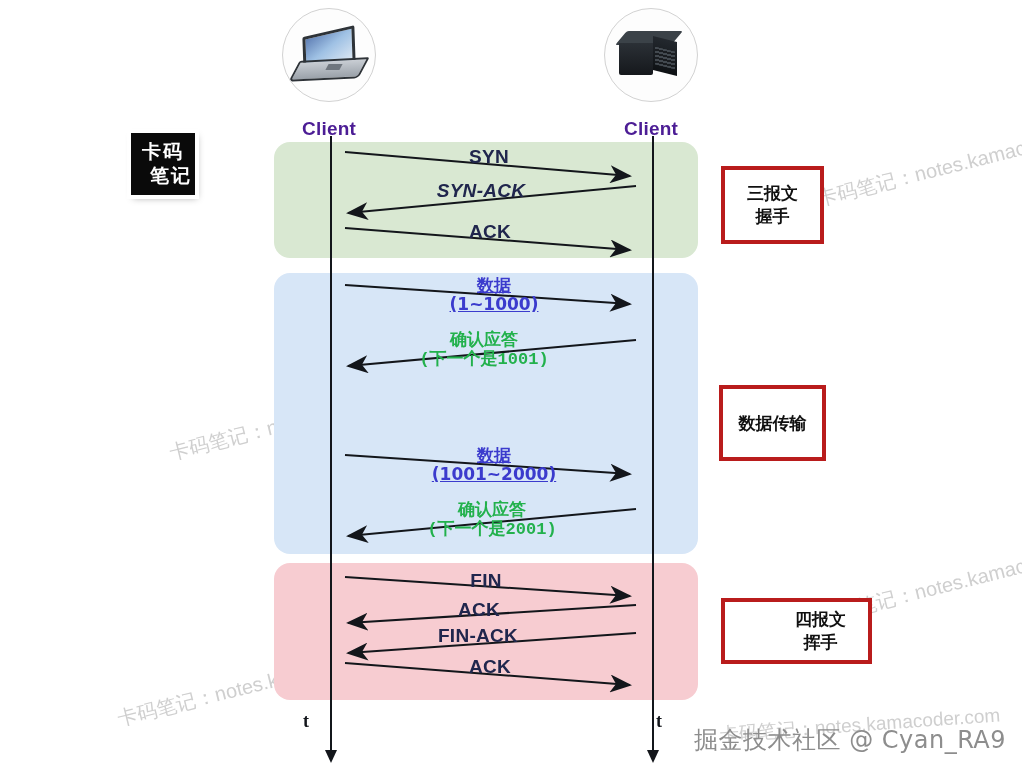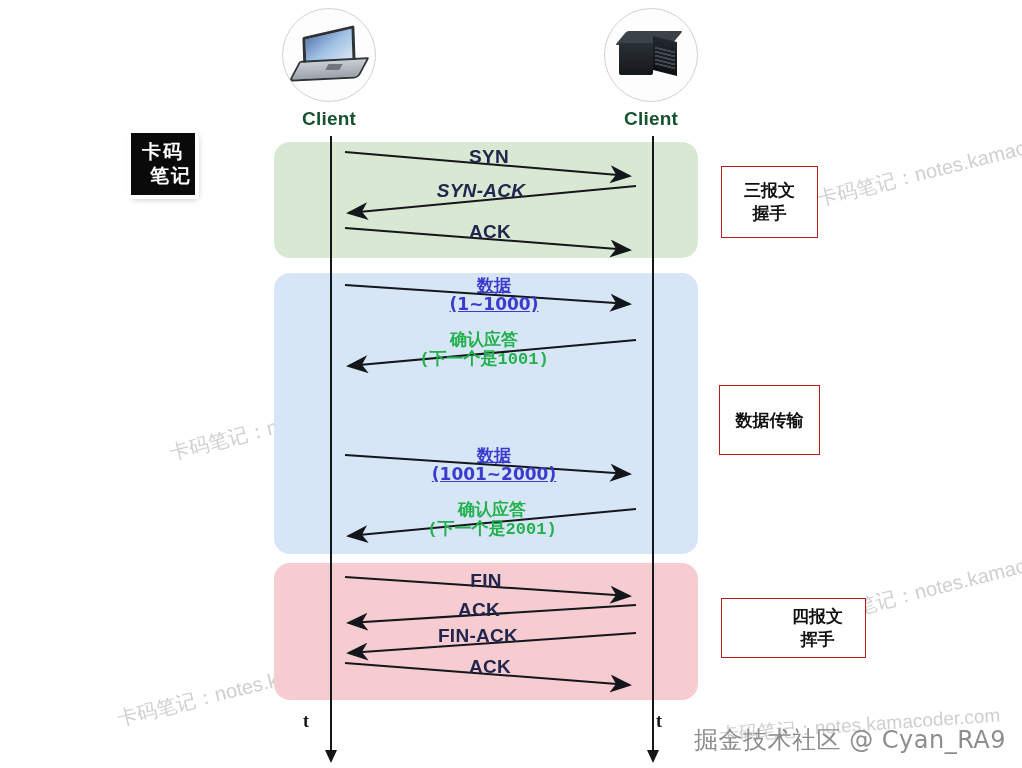--- a/index.html
+++ b/index.html
@@ -40,24 +40,24 @@
     width: 92px;
     height: 92px;
     border-radius: 50%;
     border: 1px solid #d2d2d2;
     background: #fdfdfd;
     margin: 0 auto;
     position: relative;
     overflow: hidden;
   }
   .node-label {
-    margin-top: 6px;
+    margin-top: 16px;
     font-size: 19px;
     font-weight: bold;
-    color: #14532d;
+    color: #4c1d95;
     letter-spacing: .2px;
   }
 
   
   .laptop-screen {
     position: absolute;
     left: 20px; top: 22px;
     width: 46px; height: 32px;
     background: linear-gradient(150deg,#5f7fb5 0%, #9fc1e4 45%, #dfe9f4 100%);
     border: 3px solid #2e3338;
@@ -139,21 +139,21 @@
     position: absolute;
     border-radius: 16px;
   }
   .band-handshake { background: #d9e8d2; }
   .band-data      { background: #d7e6f7; }
   .band-close     { background: #f7ccd1; }
 
   
   .callout {
     position: absolute;
-    border: 1px solid #b91c1c;
+    border: 4px solid #b91c1c;
     background: #ffffff;
     color: #101010;
     font-size: 17px;
     font-weight: bold;
     line-height: 1.35;
     display: flex;
     align-items: center;
     justify-content: center;
     text-align: center;
     font-family: "DejaVu Sans", sans-serif;

